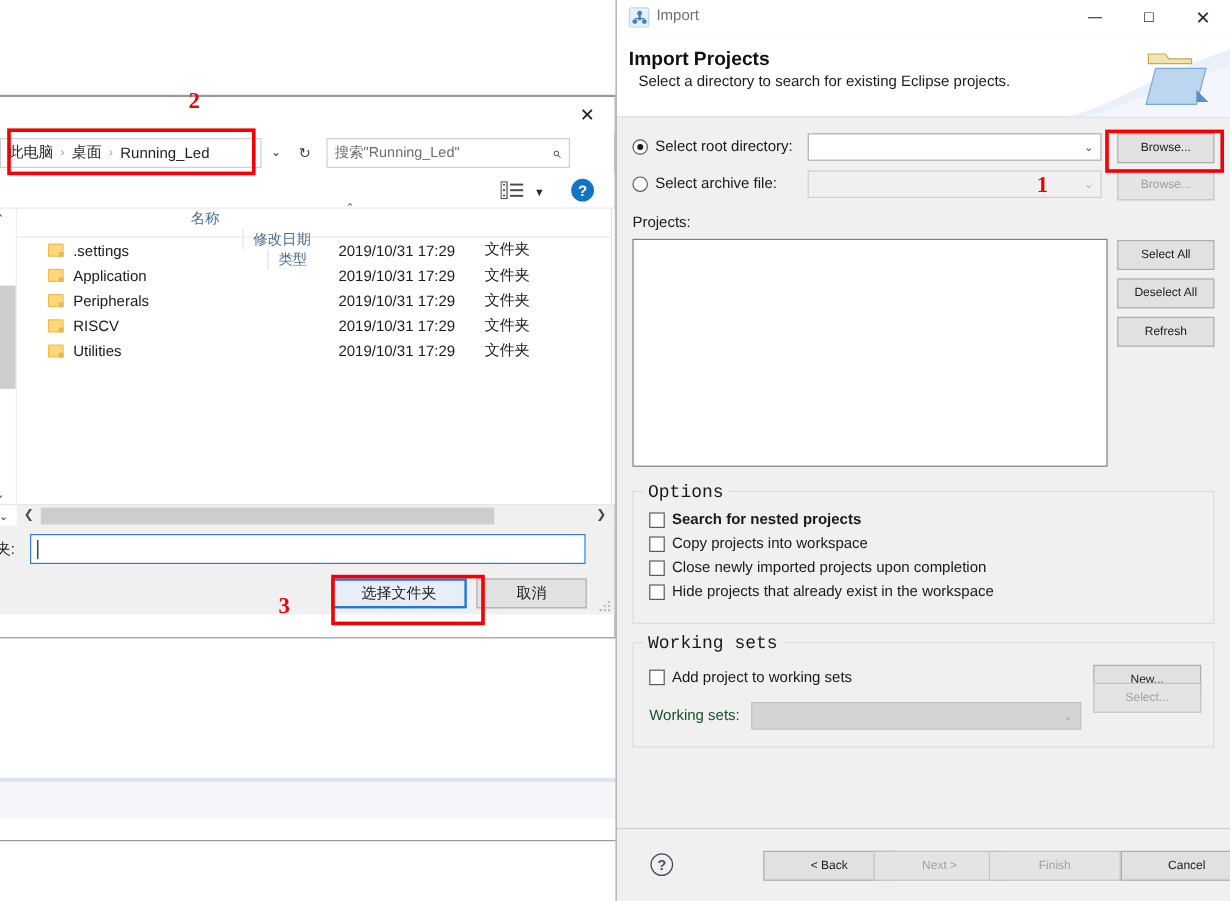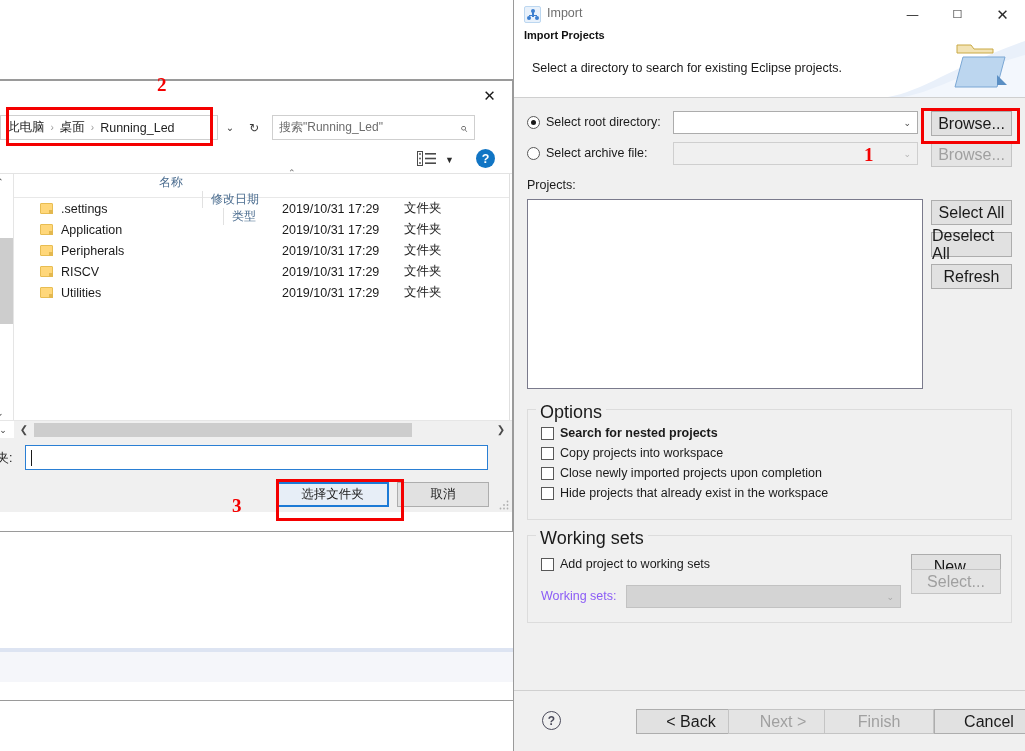--- a/index.html
+++ b/index.html
@@ -153,51 +153,51 @@
   .ec-appicon .dot { position:absolute; background:#3b7fd0; border-radius:50%; }
   .ec-title { position:absolute; left:33px; top:6px; font-size:12.5px; color:#6f6f6f; }
   .ec-wbtn { position:absolute; top:0; height:29px; width:45px; display:flex;
              align-items:center; justify-content:center; color:#2a2a2a; font-size:13px;
              font-family:"DejaVu Sans", sans-serif; }
   .ec-min { right:90px; }
   .ec-max { right:45px; font-size:11px; }
   .ec-close { right:0px; font-size:15px; }
 
   .ec-header { position:relative; height:69px; background:#ffffff; border-bottom:1px solid #cfcfcf; overflow:hidden; }
-  .ec-h1 { position:absolute; left:10px; top:0; font-size:11px; font-weight:bold; color:#111; }
+  .ec-h1 { position:absolute; left:10px; top:12px; font-size:16px; font-weight:bold; color:#111; }
   .ec-h2 { position:absolute; left:18px; top:32px; font-size:12.5px; color:#1a1a1a; }
   .ec-hdr-art { position:absolute; right:0; top:0; width:150px; height:69px; }
 
   .ec-content { position:relative; height:calc(751px - 29px - 70px - 61px); background:#f0f0f0;padding-left:12px; }
 
   .radio { width:13px; height:13px; border-radius:50%; border:1px solid #585858; background:#fff;
            display:inline-block; position:relative; flex:0 0 13px; }
   .radio.on:after { content:""; position:absolute; left:3px; top:3px; width:5px; height:5px;
                     border-radius:50%; background:#1a1a1a; }
   .row-lbl { font-size:12.5px; color:#1a1a1a; }
-  .row-lbl.dim { color:#8b5cf6; }
+  .row-lbl.dim { color:#14532d; }
 
   .combo { border:1px solid #acacac; background:#fff; height:23px; position:relative; }
   .combo.dis { background:#f0f0f0; border-color:#cfcfcf; }
   .combo .cv { position:absolute; left:5px; top:3px; font-size:12.5px; color:#1a1a1a; }
   .combo .ca { position:absolute; right:6px; top:6px; font-size:9px; color:#4a4a4a; }
   .combo.dis .ca { color:#b5b5b5; }
 
   .btn {
     background:#e1e1e1; border:1px solid #adadad; height:25px;
     display:flex; align-items:center; justify-content:center;
-    font-size:16px; color:#1a1a1a;
+    font-size:10px; color:#1a1a1a;
   }
   .btn.dis { color:#a0a0a0; background:#e4e4e4; border-color:#c4c4c4; }
 
   .listbox { background:#fff; border:1px solid #7a7a8c; }
 
   .group { position:absolute; border:1px solid #dcdcdc; }
   .group-title { position:absolute; top:-8px; left:8px; background:#f0f0f0; padding:0 4px;
-                 font-size:18px; color:#1a1a1a; }
+                 font-size:15px; color:#1a1a1a;font-family:Liberation Mono, monospace; }
 
   .chk { width:13px; height:13px; border:1px solid #585858; background:#fff; display:inline-block; flex:0 0 13px;}
   .ckrow { display:flex; align-items:center; gap:6px; }
 
   .ec-footer { position:absolute; left:0; bottom:0; width:512px; height:61px;
                background:#f0f0f0; border-top:1px solid #d0d0d0; }
   .f-help { position:absolute; left:28px; top:20px; width:19px; height:19px; border-radius:50%;
             border:1.6px solid #4a4a5a; color:#4a4a5a; font-size:12px; font-weight:bold;
             display:flex; align-items:center; justify-content:center; }
   .f-btn { position:absolute; top:18px; width:110px; }

